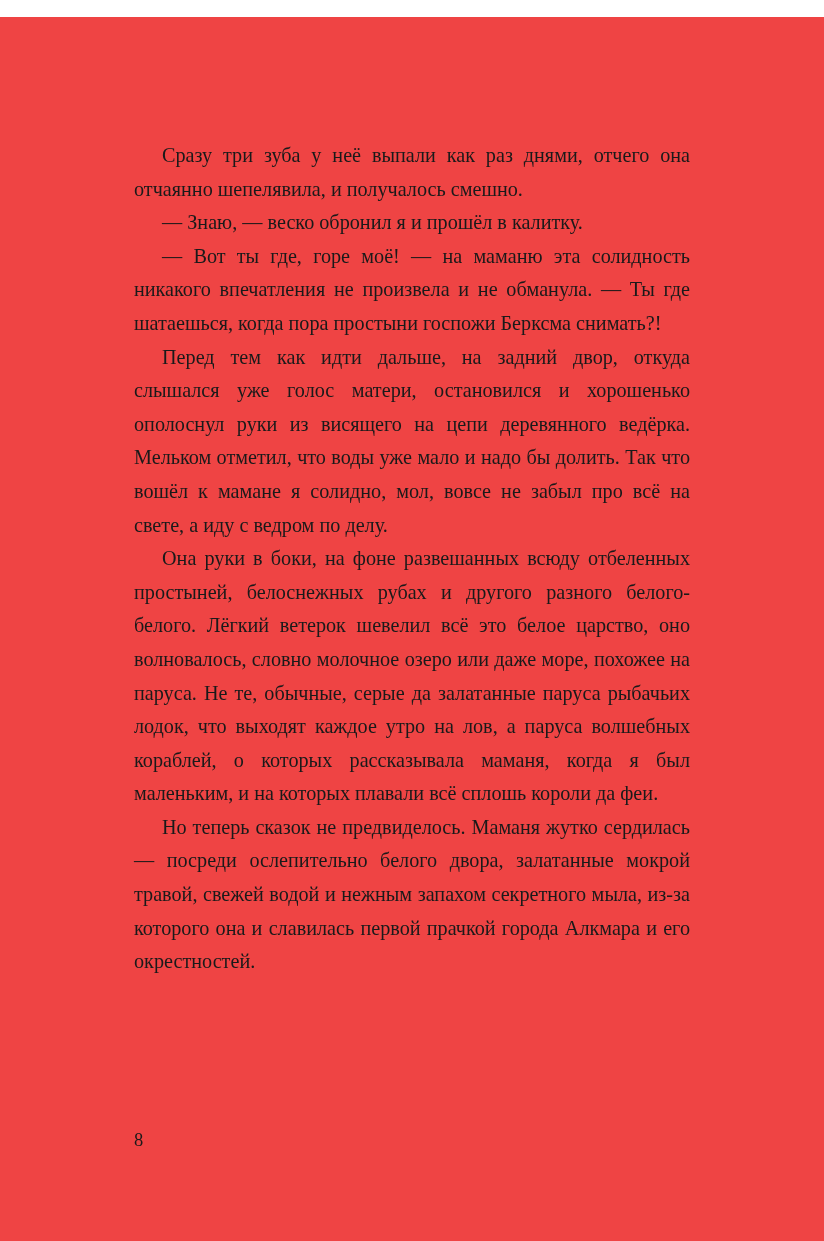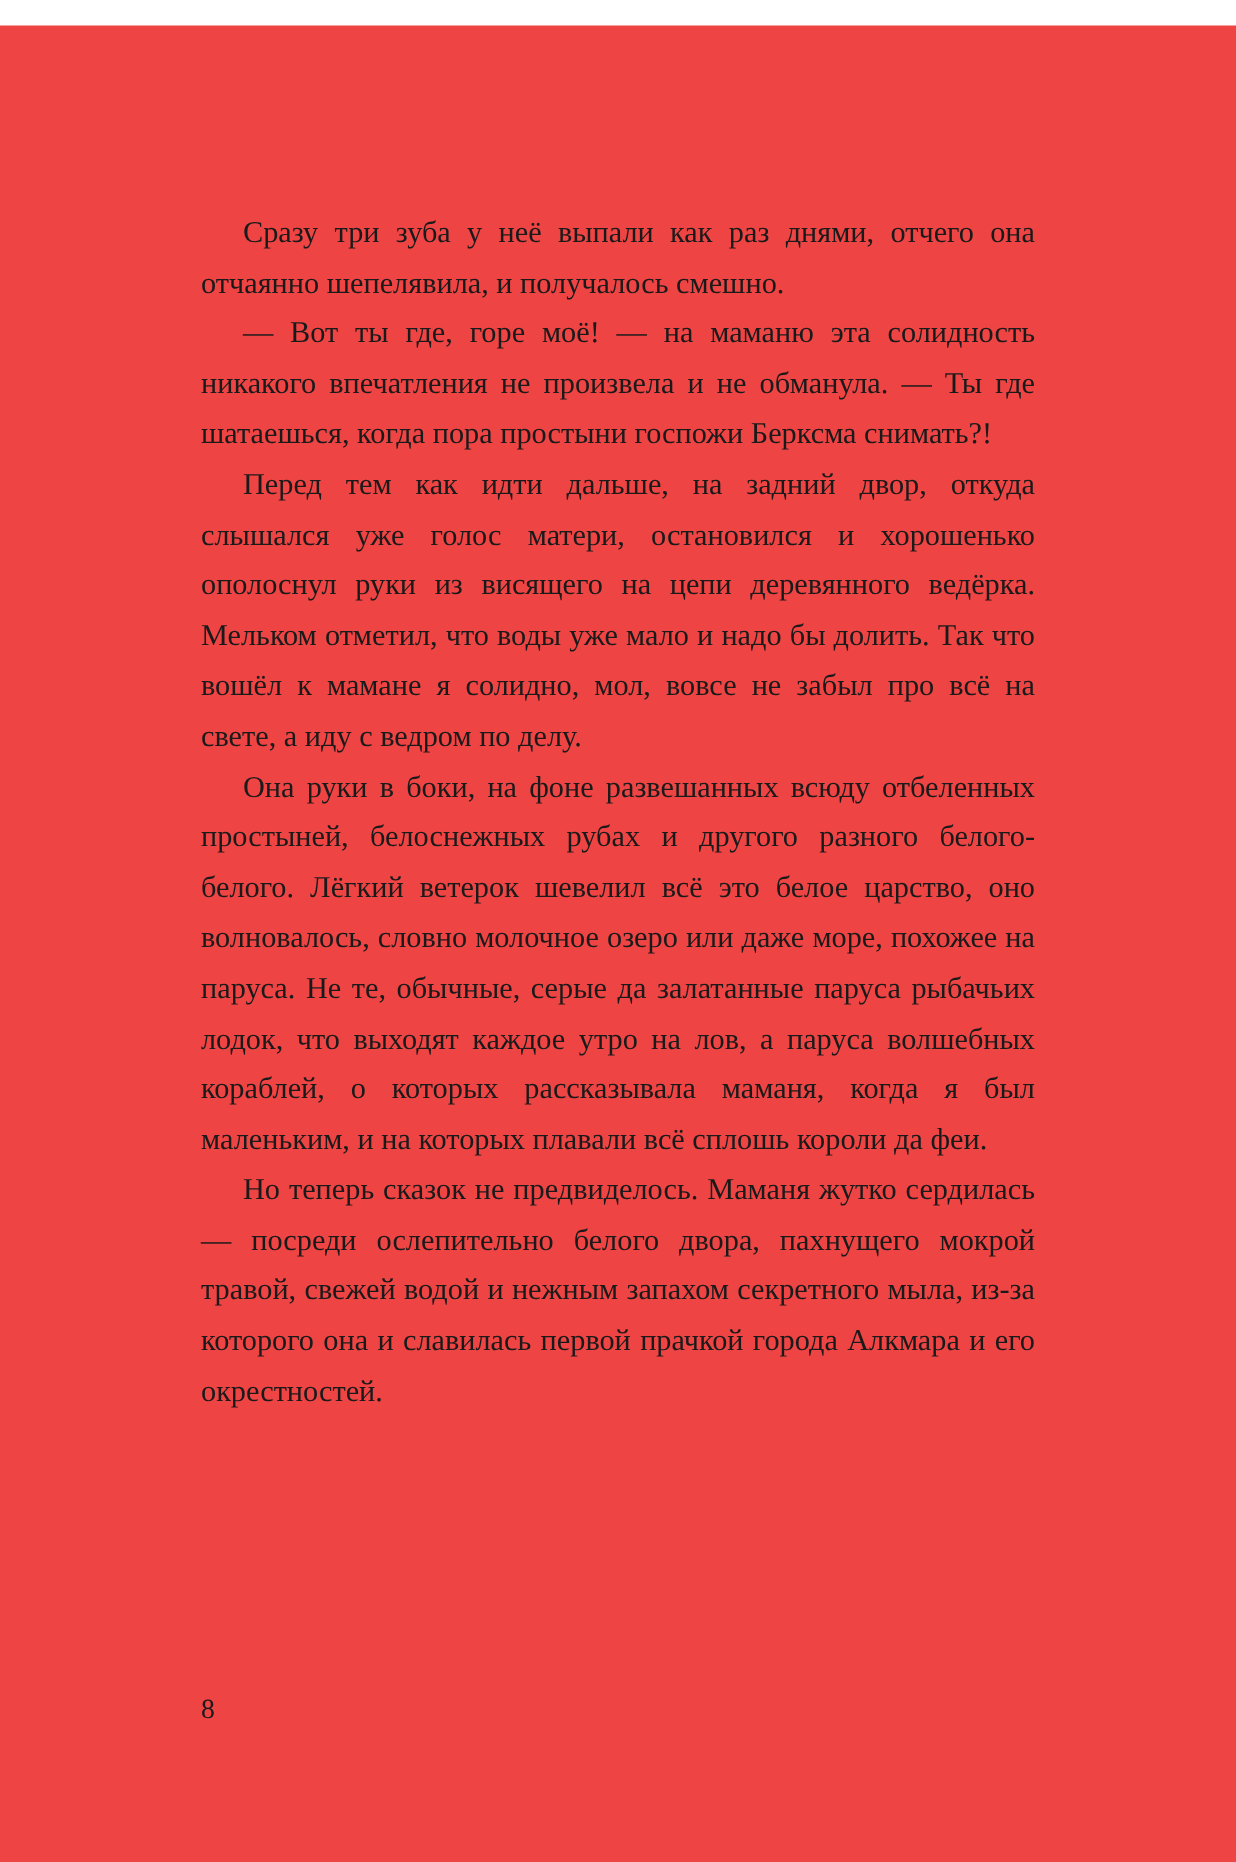--- a/index.html
+++ b/index.html
@@ -53,21 +53,22 @@
     font-family: "Liberation Serif", serif;
   }
 </style>
 </head>
 <body>
 
 <div class="page">
 
   <div class="text-column">
     <p class="para">Сразу три зуба у неё выпали как раз днями, отчего она отчаянно шепелявила, и получалось смешно.</p>
+    <p class="para dialogue">— Знаю, — веско обронил я и прошёл в калитку.</p>
     <p class="para dialogue">— Вот ты где, горе моё! — на маманю эта солидность никакого впечатления не произвела и не обманула. — Ты где шатаешься, когда пора простыни госпожи Берксма снимать?!</p>
     <p class="para">Перед тем как идти дальше, на задний двор, откуда слышался уже голос матери, остановился и хорошенько ополоснул руки из висящего на цепи деревянного ведёрка. Мельком отметил, что воды уже мало и надо бы долить. Так что вошёл к мамане я солидно, мол, вовсе не забыл про всё на свете, а иду с ведром по делу.</p>
     <p class="para">Она руки в боки, на фоне развешанных всюду отбеленных простыней, белоснежных рубах и другого разного белого-белого. Лёгкий ветерок шевелил всё это белое царство, оно волновалось, словно молочное озеро или даже море, похожее на паруса. Не те, обычные, серые да залатанные паруса рыбачьих лодок, что выходят каждое утро на лов, а паруса волшебных кораблей, о которых рассказывала маманя, когда я был маленьким, и на которых плавали всё сплошь короли да феи.</p>
-    <p class="para">Но теперь сказок не предвиделось. Маманя жутко сердилась — посреди ослепительно белого двора, пахнущего мокрой травой, свежей водой и нежным запахом секретного мыла, из-за которого она и славилась первой прачкой города Алкмара и его окрестностей.</p>
+    <p class="para">Но теперь сказок не предвиделось. Маманя жутко сердилась — посреди ослепительно белого двора, залатанные мокрой травой, свежей водой и нежным запахом секретного мыла, из-за которого она и славилась первой прачкой города Алкмара и его окрестностей.</p>
   </div>
 
   <div class="folio">8</div>
 
 </div>
 
 </body></html>

